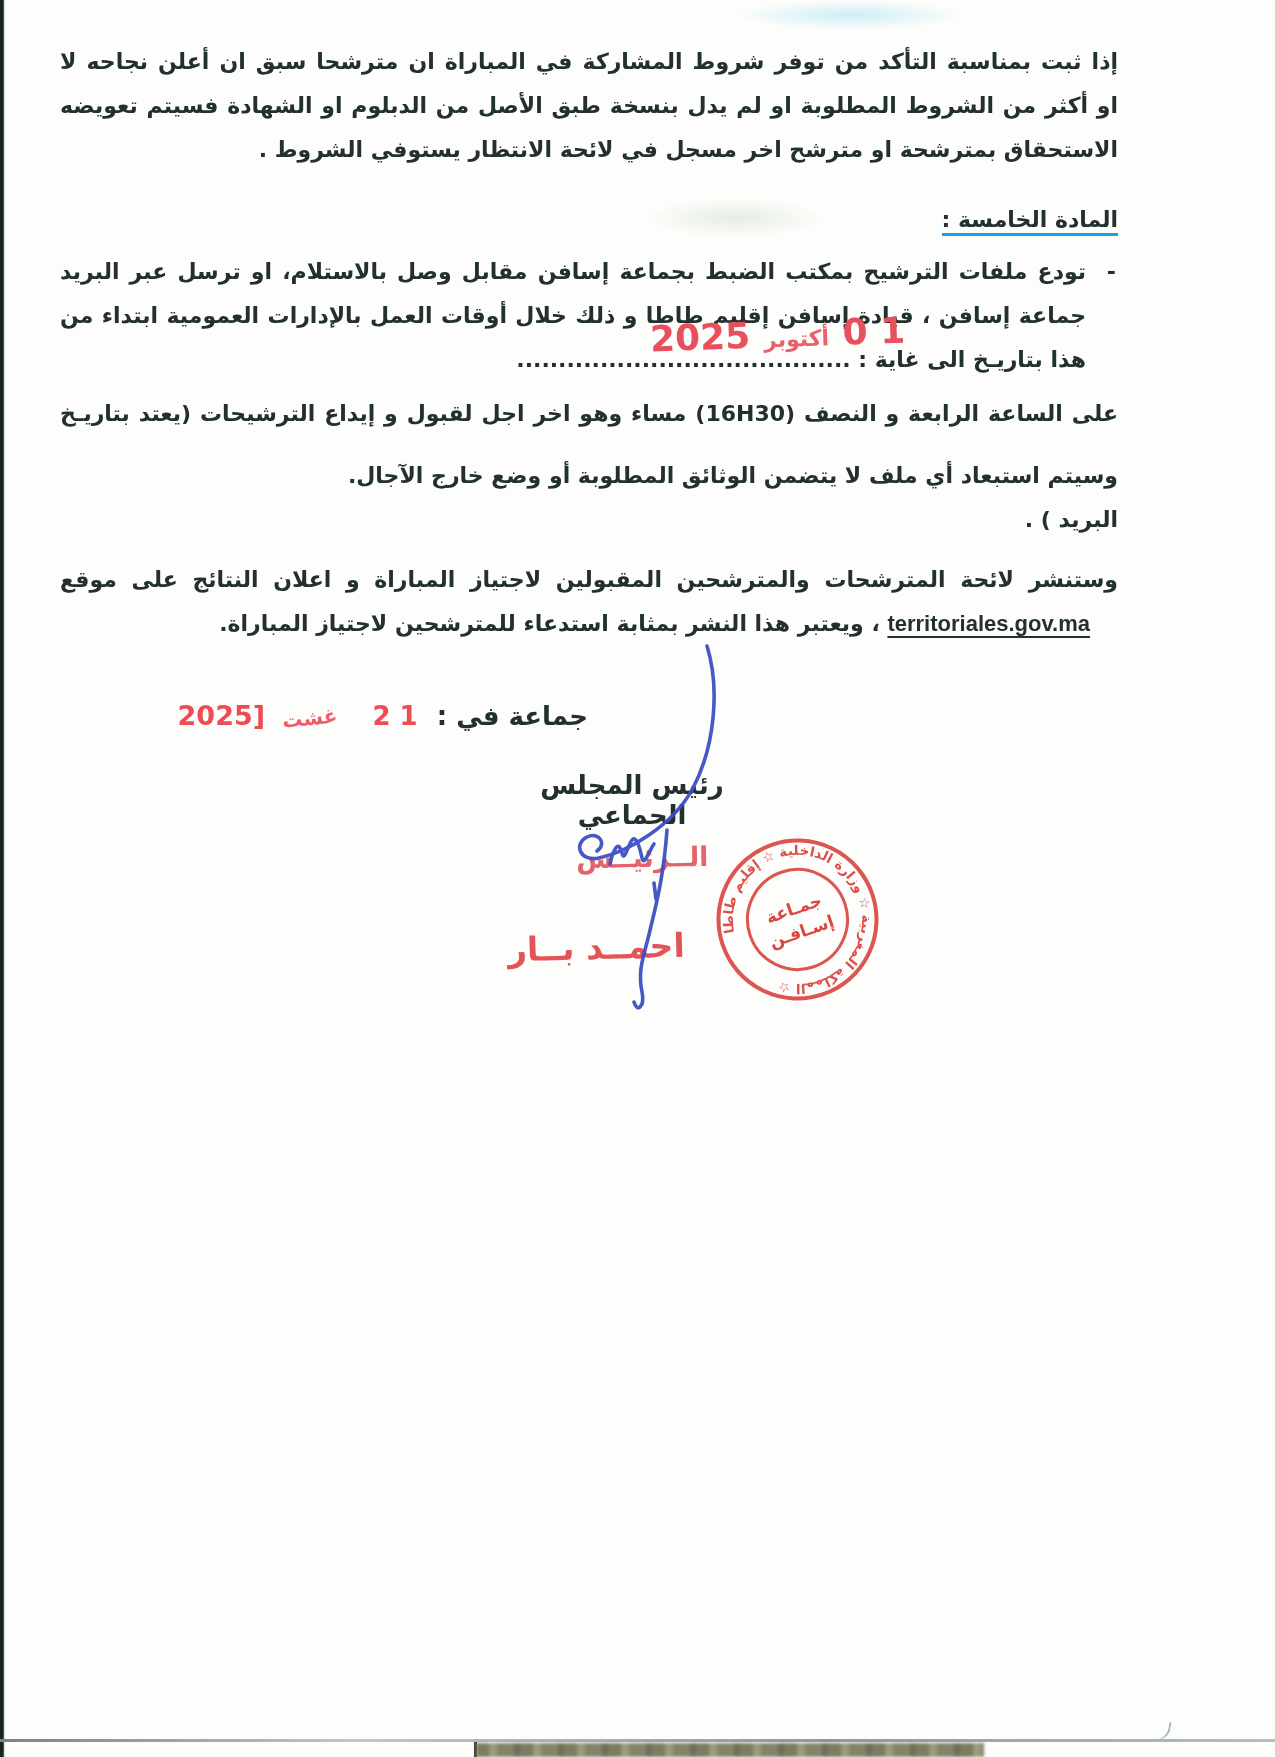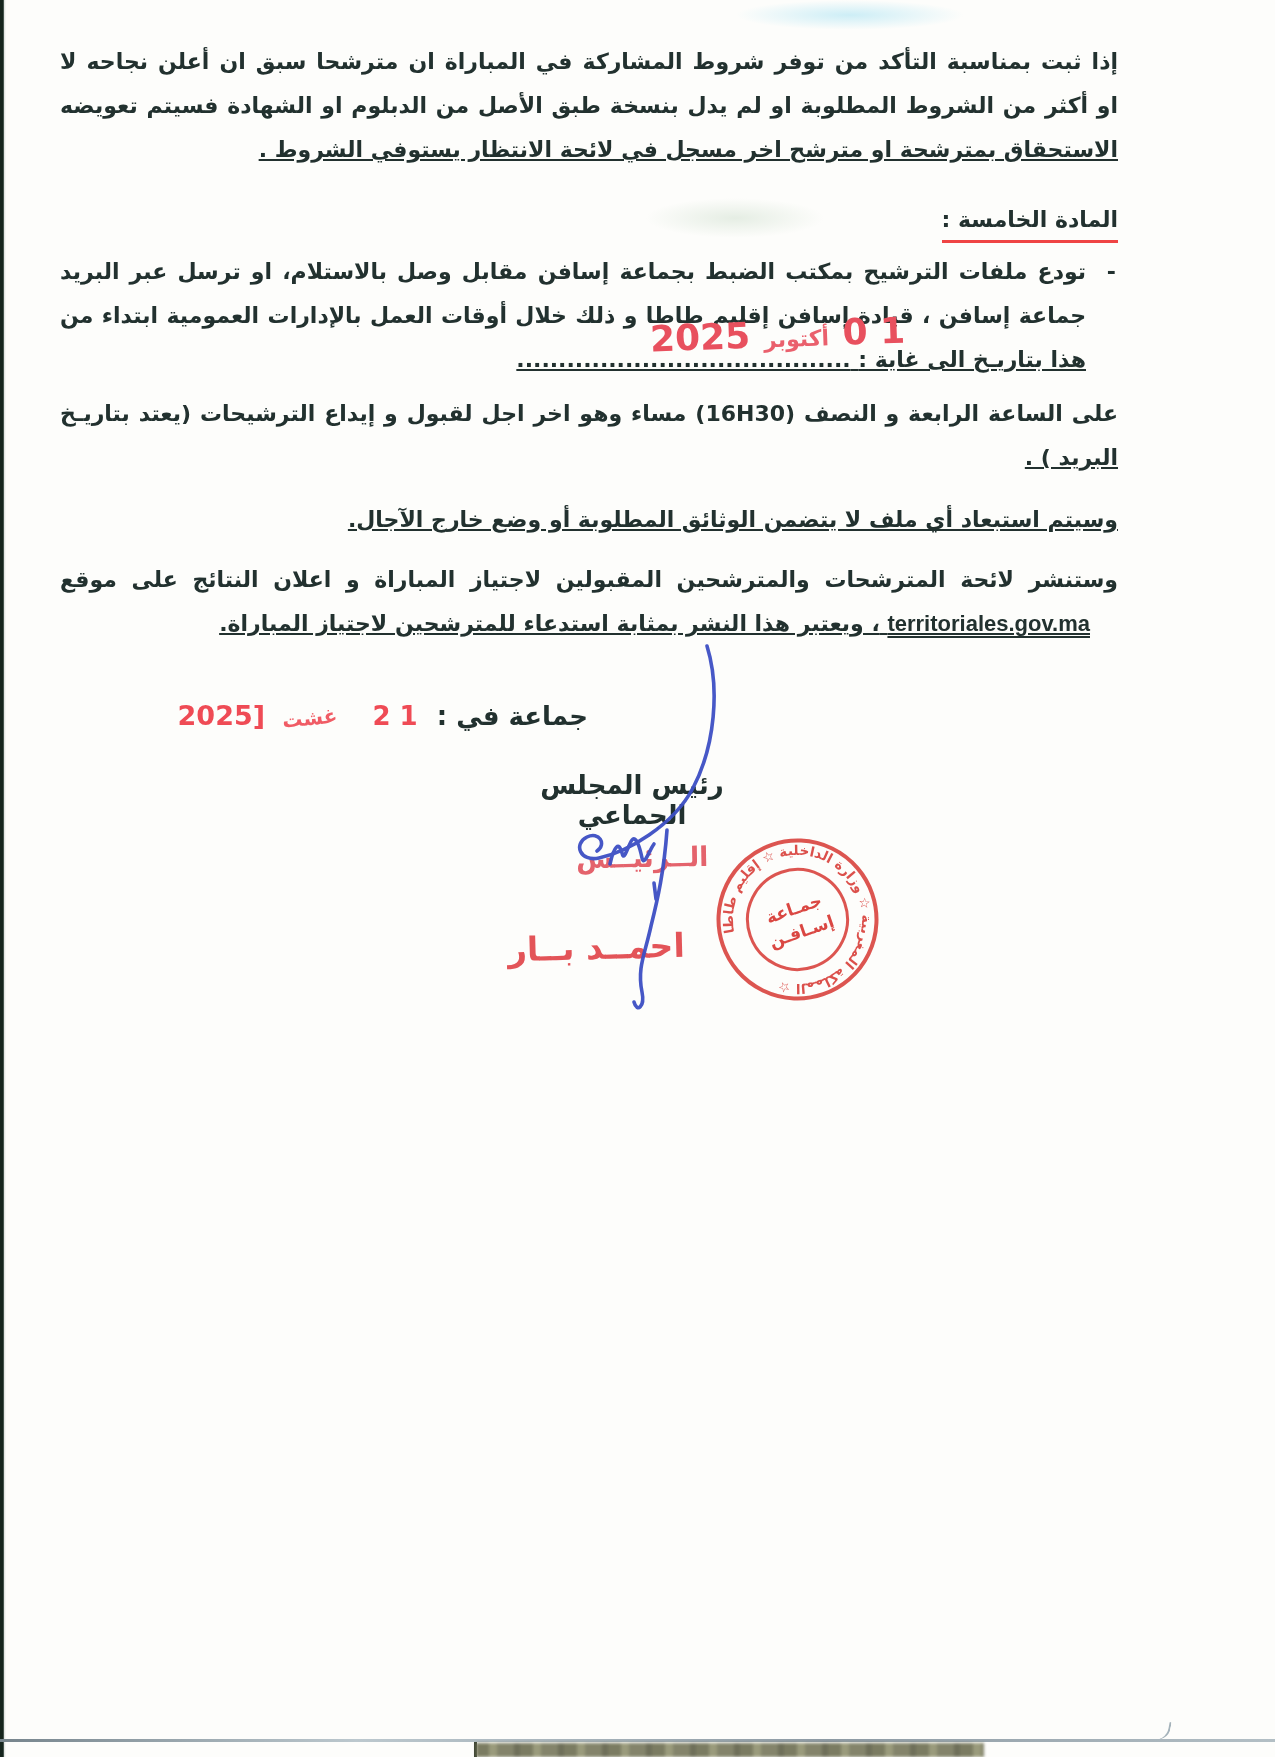--- a/index.html
+++ b/index.html
@@ -25,23 +25,23 @@
   .scan-bottom-strip-edge { position:absolute; left:474px; top:1742px; width:3px; height:15px; background:#3d4434; }
   .bottom-right-mark { position:absolute; left:1146px; top:1720px; width:22px; height:21px;
     border-right:2px solid #8fa0aa; border-radius:0 0 70% 0; transform:rotate(10deg); opacity:.8; }
 
   
   .textblock {
     position:absolute; left:60px; top:40px; width:1058px;
     direction:rtl; font-weight:bold; font-size:22px;
   }
   .jline { text-align:justify; text-align-last:justify; line-height:44px; height:44px; overflow:hidden; }
-  .rline { line-height:44px;text-decoration:underline; }
+  .rline { line-height:44px; }
   .heading-line { margin-top:26px; line-height:44px; text-align:right; }
-  .heading-underline { border-bottom:3px solid #ef4444; padding-bottom:8px; }
+  .heading-underline { border-bottom:3px solid #0ea5e9; padding-bottom:1px; }
   .bullet-wrap { position:relative; margin-top:8px; padding-right:32px; }
   .bullet-dash { position:absolute; right:2px; top:0; line-height:44px; }
   .gap10 { margin-top:10px; } .gap16 { margin-top:16px; } .gap18 { margin-top:18px; }
   .indent28 { padding-right:28px; }
   .url { font-family:"Liberation Sans", sans-serif; font-weight:bold;
     text-decoration:underline; text-underline-offset:5px; text-decoration-thickness:2px; unicode-bidi:embed; direction:ltr; }
   .deadline-line { position:relative; }
   .dots { letter-spacing:2px; }
 
   
@@ -95,23 +95,23 @@
         <span class="dots">........................................</span>
         <span class="red-deadline">
           <span class="d-day">1 0</span>
           <span class="d-month">أكتوبر</span>
           <span class="d-year">2025</span>
         </span>
       </div>
     </div>
 
     <div class="jline gap10">على الساعة الرابعة و النصف (16H30) مساء وهو اخر اجل لقبول و إيداع الترشيحات (يعتد بتاريـخ تأشيرة مصالح</div>
+    <div class="rline gap18">وسيتم استبعاد أي ملف لا يتضمن الوثائق المطلوبة أو وضع خارج الآجال.</div>
+
     <div class="rline">البريد ) .</div>
-
-    <div class="rline gap18">وسيتم استبعاد أي ملف لا يتضمن الوثائق المطلوبة أو وضع خارج الآجال.</div>
 
     <div class="jline gap16">وستنشر لائحة المترشحات والمترشحين المقبولين لاجتياز المباراة و اعلان النتائج على موقع التشغيل العمومي:</div>
     <div class="rline indent28">
       <span class="url">territoriales.gov.ma</span>
       <span>، ويعتبر هذا النشر بمثابة استدعاء للمترشحين لاجتياز المباراة.</span>
     </div>
   </div>
 
   <div class="place-date">
     <span>جماعة في :</span>

